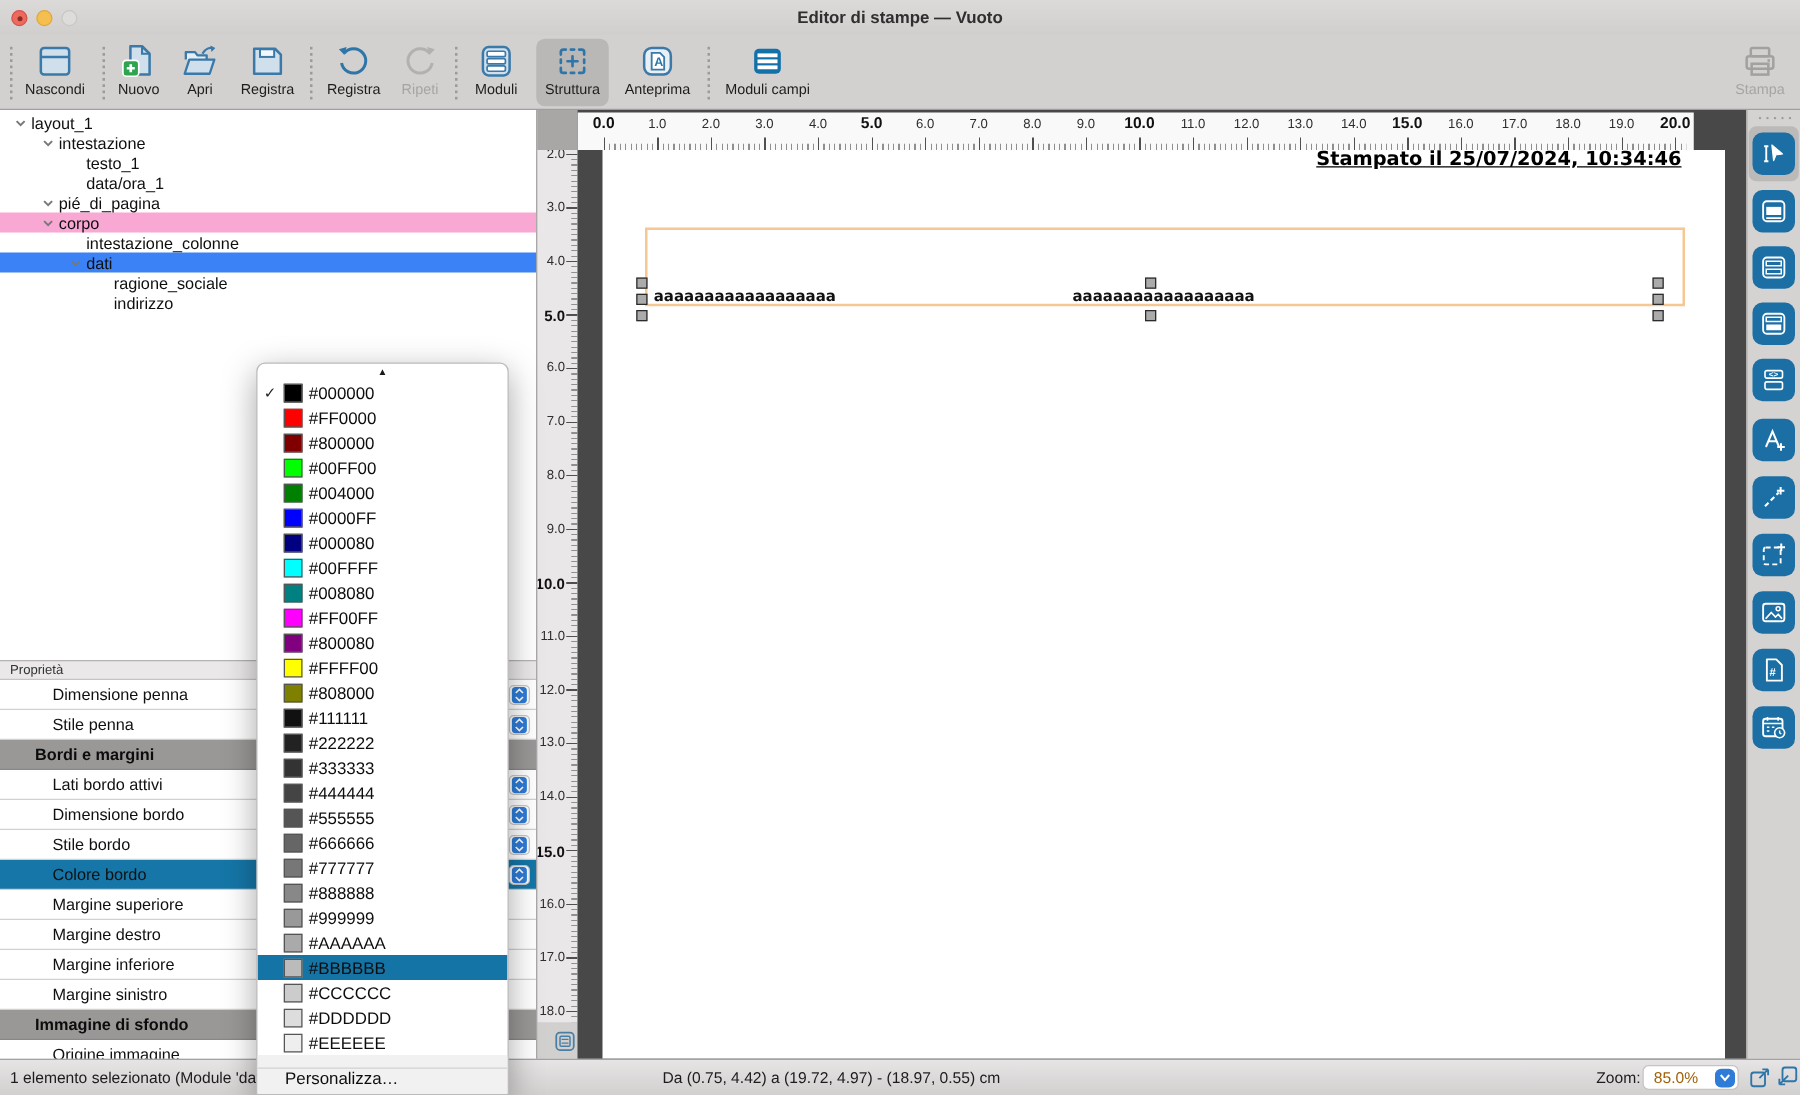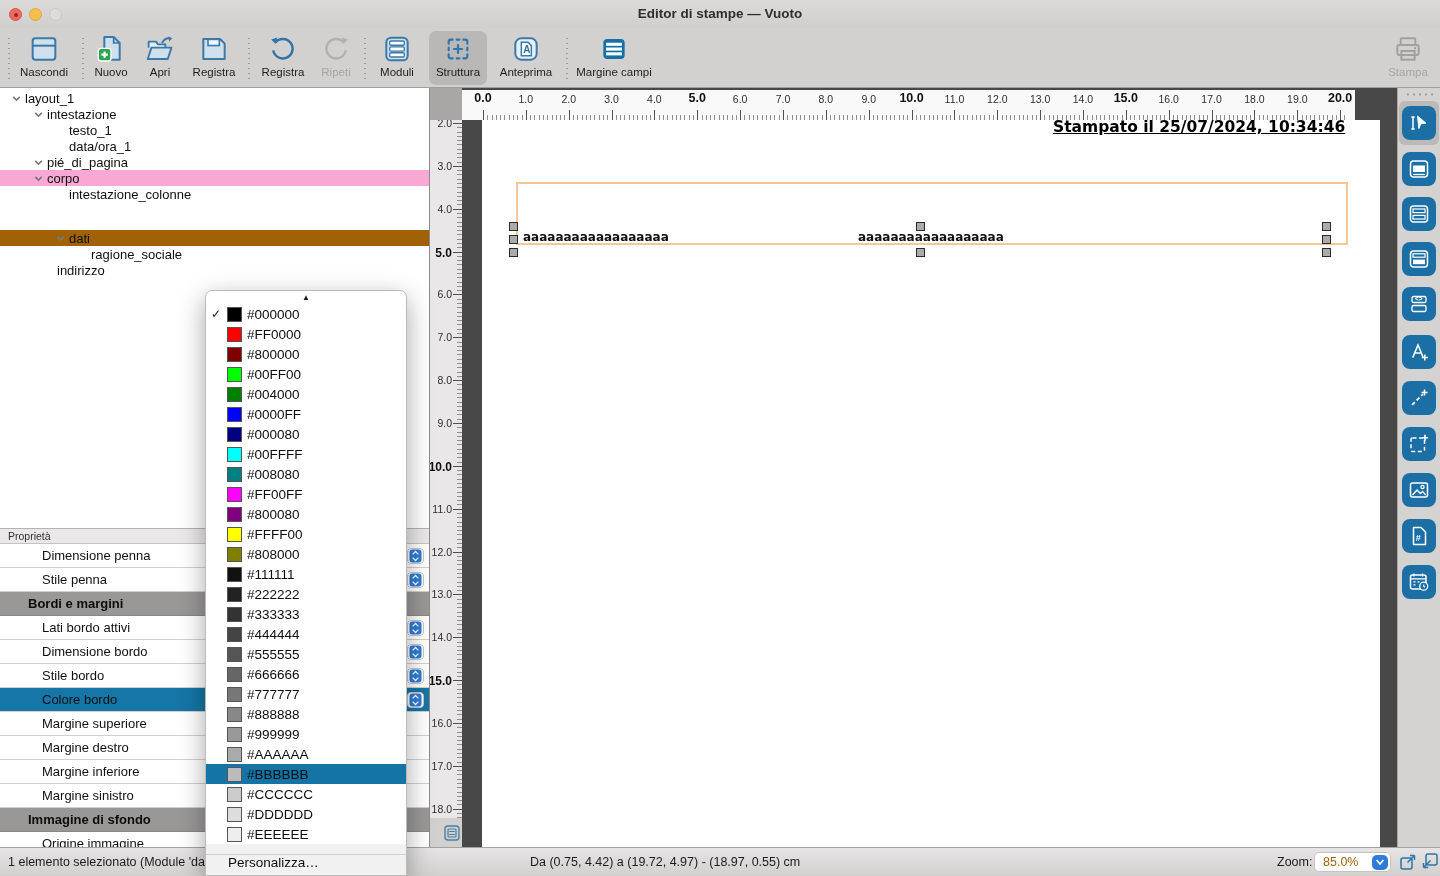--- a/index.html
+++ b/index.html
@@ -24,21 +24,21 @@
   .tbtn.disabled .tlabel{color:#a7a4a4;}
   .tbtn.active{background:#bab7b7;border-radius:7px;}
   .tsep{position:absolute;top:8px;width:2px;height:46px;
         background-image:radial-gradient(circle,#9d9a9a 1px,transparent 1.1px);background-size:2px 5px;}
   
   .left-panel{position:absolute;left:0;top:88px;width:430px;height:759px;background:#fff;
               border-right:1px solid #8d8a8a;box-sizing:border-box;overflow:hidden;}
   .tree{position:absolute;left:0;top:2px;right:0;}
   .tree-row{height:16px;display:flex;align-items:center;font-size:13px;color:#0f0f0f;white-space:nowrap;}
   .tree-row.hl-peach{background:#f9a8d4;}
-  .tree-row.hl-gray{background:#a16207;margin-top:28px;}
+  .tree-row.hl-gray{background:#3b82f6;}
   .chev,.chev-sp{width:17px;display:inline-flex;justify-content:center;flex:0 0 17px;}
   
   .props{position:absolute;left:0;top:440px;right:0;}
   .props-header{height:14px;line-height:14px;background:#eae8e8;border-top:1px solid #b5b2b2;
                 border-bottom:1px solid #c6c3c3;font-size:10.5px;color:#333;padding-left:8px;}
   .prow{position:relative;height:24px;border-bottom:1px solid #d2d0d0;font-size:13px;color:#101010;box-sizing:border-box;}
   .prow .plabel{position:absolute;left:42px;top:0;line-height:23px;}
   .prow.section{background:#9a9797;border-bottom:1px solid #898686;}
   .prow.section .plabel{left:28px;font-weight:bold;color:#0c0c0c;}
   .prow.selected{background:#1576a7;}
@@ -198,21 +198,21 @@
       </svg>
     <span class="tlabel">Anteprima</span>
   </div>
   <div class="tbtn" style="left:574px;width:80px">
     <svg class="ticon" width="32" height="34" viewBox="0 0 24 24">
         <rect x="4" y="4.5" width="16" height="15" rx="3" fill="#1470a8"></rect>
         <rect x="6" y="7.3" width="12" height="2.3" fill="#fff"></rect>
         <rect x="6" y="10.9" width="12" height="2.3" fill="#fff"></rect>
         <rect x="6" y="14.5" width="12" height="2.3" fill="#fff"></rect>
       </svg>
-    <span class="tlabel">Margine campi</span>
+    <span class="tlabel">Moduli campi</span>
   </div>
   <div class="tbtn disabled" style="left:1382px;width:52px">
     <svg class="ticon" width="32" height="34" viewBox="0 0 24 24">
         <g fill="none" stroke="#a3a0a0" stroke-width="1.5">
           <rect x="6.5" y="4" width="11" height="5" rx="1"></rect>
           <rect x="4" y="9" width="16" height="7.5" rx="1.5"></rect>
           <rect x="7" y="13.5" width="10" height="6.5"></rect>
           <path d="M16.5 11.5h1.5"></path>
         </g>
       </svg>
@@ -271,21 +271,21 @@
           <svg width="11" height="11" viewBox="0 0 12 12">
             <path d="M2.5 4.2l3.5 3.6 3.5-3.6" fill="none" stroke="#787878" stroke-width="1.7"></path>
           </svg>
         </span>
         <span class="tree-label">dati</span>
       </div>
       <div class="tree-row" style="padding-left: 74px;">
         <span class="chev-sp"></span>
         <span class="tree-label">ragione_sociale</span>
       </div>
-      <div class="tree-row" style="padding-left: 40px;">
+      <div class="tree-row" style="padding-left: 74px;">
         <span class="chev-sp"></span>
         <span class="tree-label">indirizzo</span>
       </div>
     </div>
   <div class="props">
     <div class="props-header">Proprietà</div>
     <div class="prow">
       <span class="plabel">Dimensione penna</span>
       <span class="combo">
           <svg width="13" height="14" viewBox="0 0 13 14">

